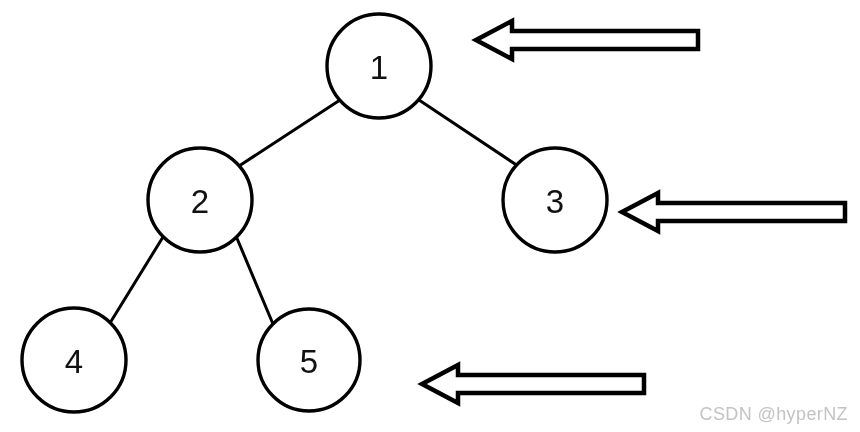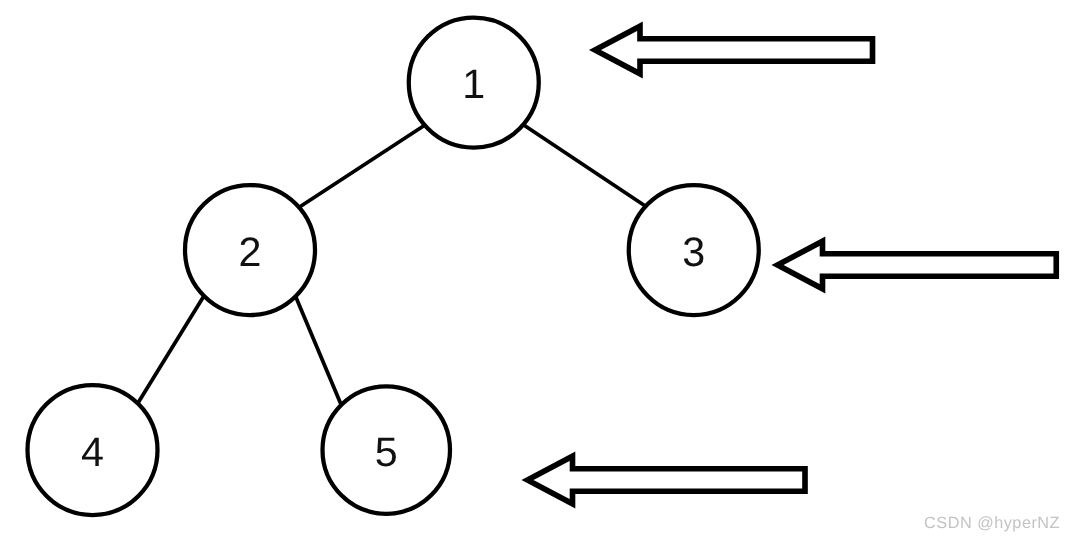--- a/index.html
+++ b/index.html
@@ -48,21 +48,21 @@
     fill: #ffffff;
     stroke: #000000;
     stroke-width: 4.5;
     stroke-linejoin: miter;
   }
   .watermark {
     position: absolute;
     right: 12px;
     bottom: 7px;
     font-family: "Liberation Sans", sans-serif;
-    font-size: 13px;
+    font-size: 18px;
     color: #c3c3c3;
     letter-spacing: 0.4px;
     white-space: nowrap;
     user-select: none;
   }
 </style>
 </head>
 <body>
 
 <div id="canvas-root">

